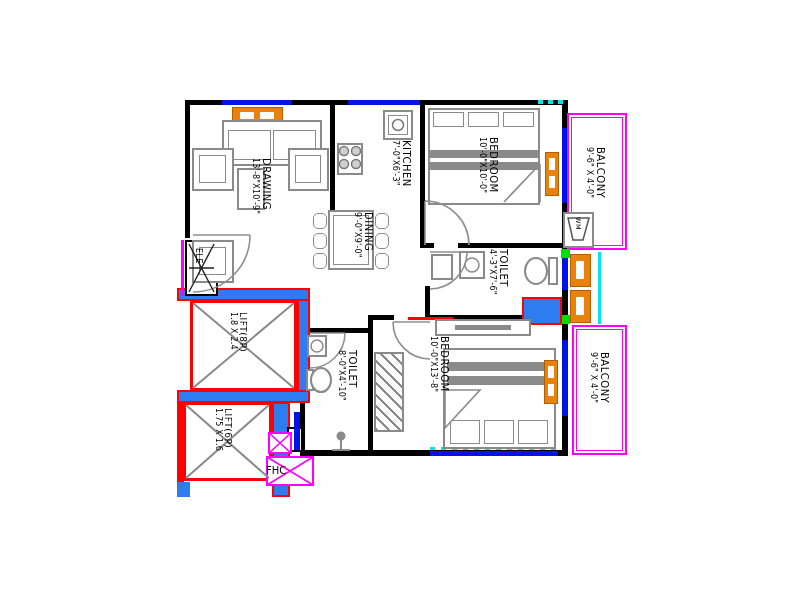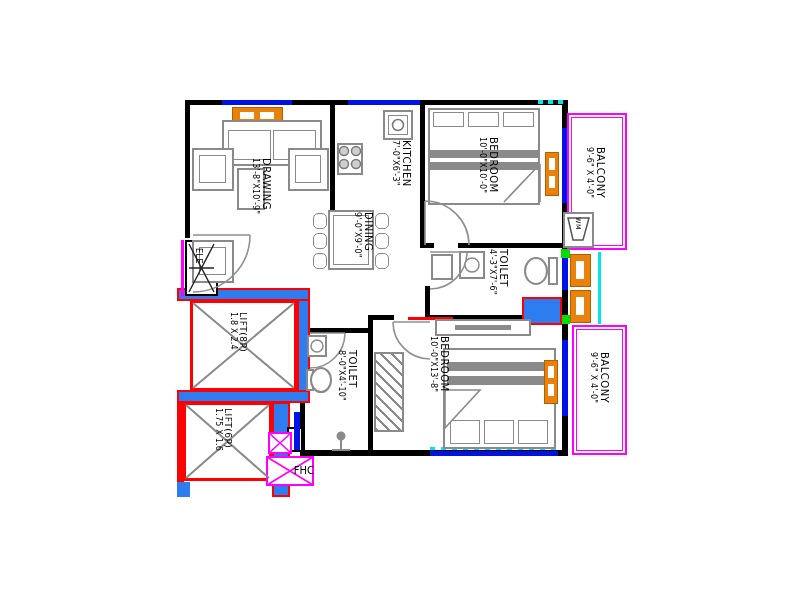--- a/index.html
+++ b/index.html
@@ -20,21 +20,21 @@
   .balc{position:absolute;border:2px solid #ff00ff;box-sizing:border-box;background:#fff;}
   .balc .inner{position:absolute;left:2px;top:2px;right:2px;bottom:2px;border:1px solid #ff00ff;}
   .green{position:absolute;background:#00dd00;}
   .cyanline{position:absolute;background:#00e5ee;}
   .vlabel{position:absolute;writing-mode:vertical-rl;text-orientation:mixed;color:#000;z-index:6;}
   .vlabel .nm{font-size:10px;line-height:1.05;letter-spacing:0.5px;}
   .vlabel .dm{font-size:8px;line-height:1.25;letter-spacing:0.2px;}
   .hatch{position:absolute;border:2px solid #8a8a8a;box-sizing:border-box;
          background:repeating-linear-gradient(45deg,#8a8a8a 0 2px,#ffffff 2px 8px);}
   svg.overlay{position:absolute;left:0;top:0;z-index:5;pointer-events:none;}
-  .lbl-fhc{position:absolute;font-size:10px;color:#000;text-align:right;z-index:6;border-radius:11px;}
+  .lbl-fhc{position:absolute;font-size:10px;color:#000;text-align:left;z-index:6;border-radius:11px;}
   .cyandash-top{position:absolute;background:repeating-linear-gradient(90deg,#00e5ee 0 5px,#111 5px 10px);}
   .cyandash{position:absolute;background:repeating-linear-gradient(90deg,#00e5ee 0 5px,#ffffff 5px 11px);}
 </style>
 </head>
 <body>
 
 <div class="wall" style="left:185px;top:100px;width:383px;height:5px"></div>
 <div class="wall" style="left:185px;top:100px;width:5px;height:138px"></div>
 <div class="wall" style="left:330px;top:100px;width:5px;height:130px"></div>
 <div class="wall" style="left:420px;top:100px;width:5px;height:148px"></div>

